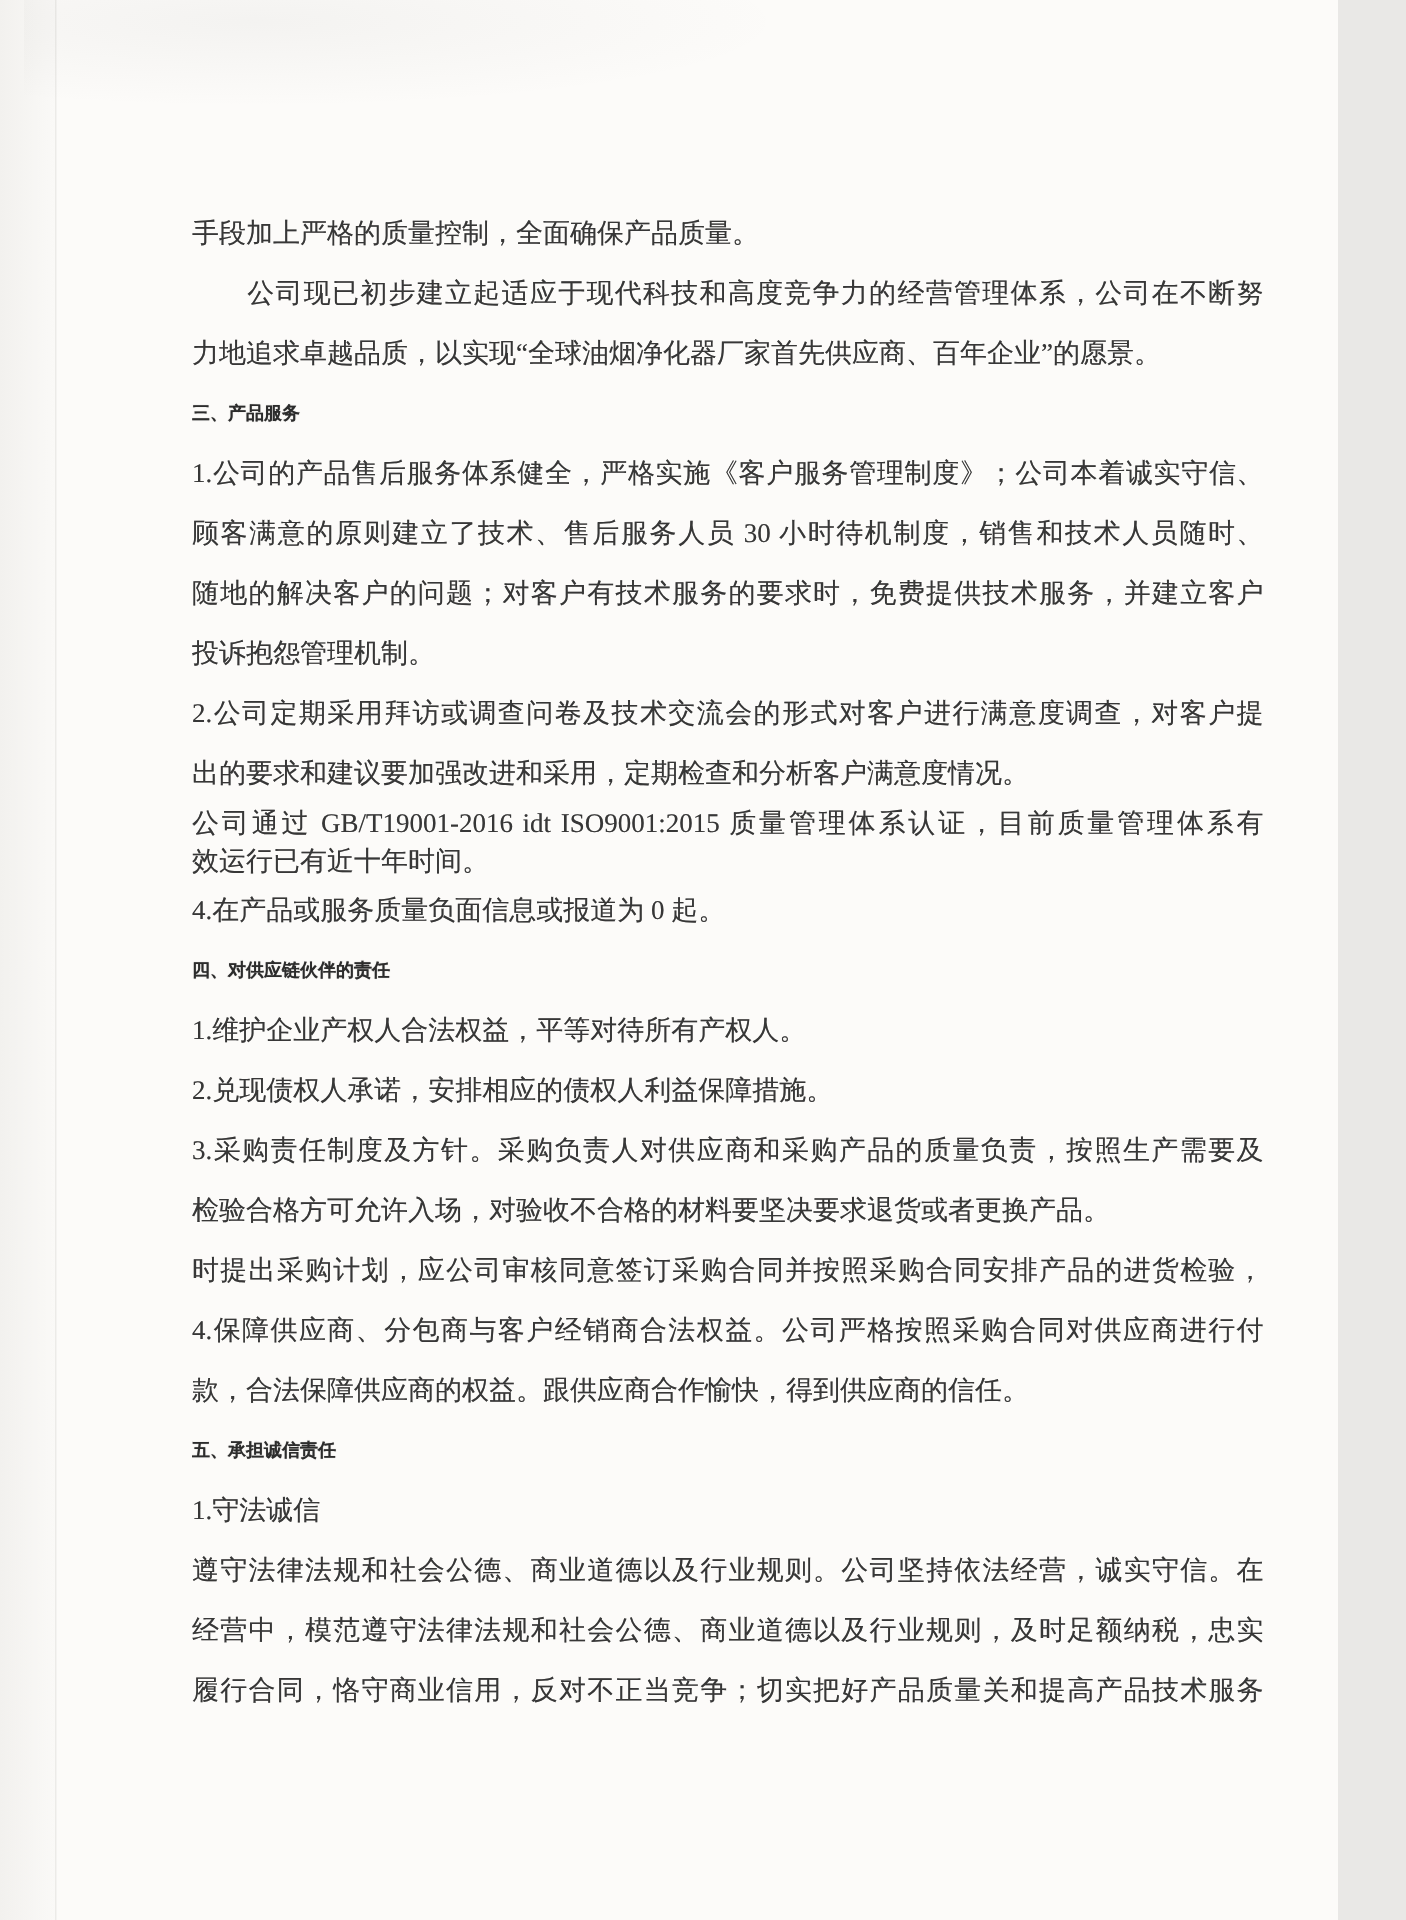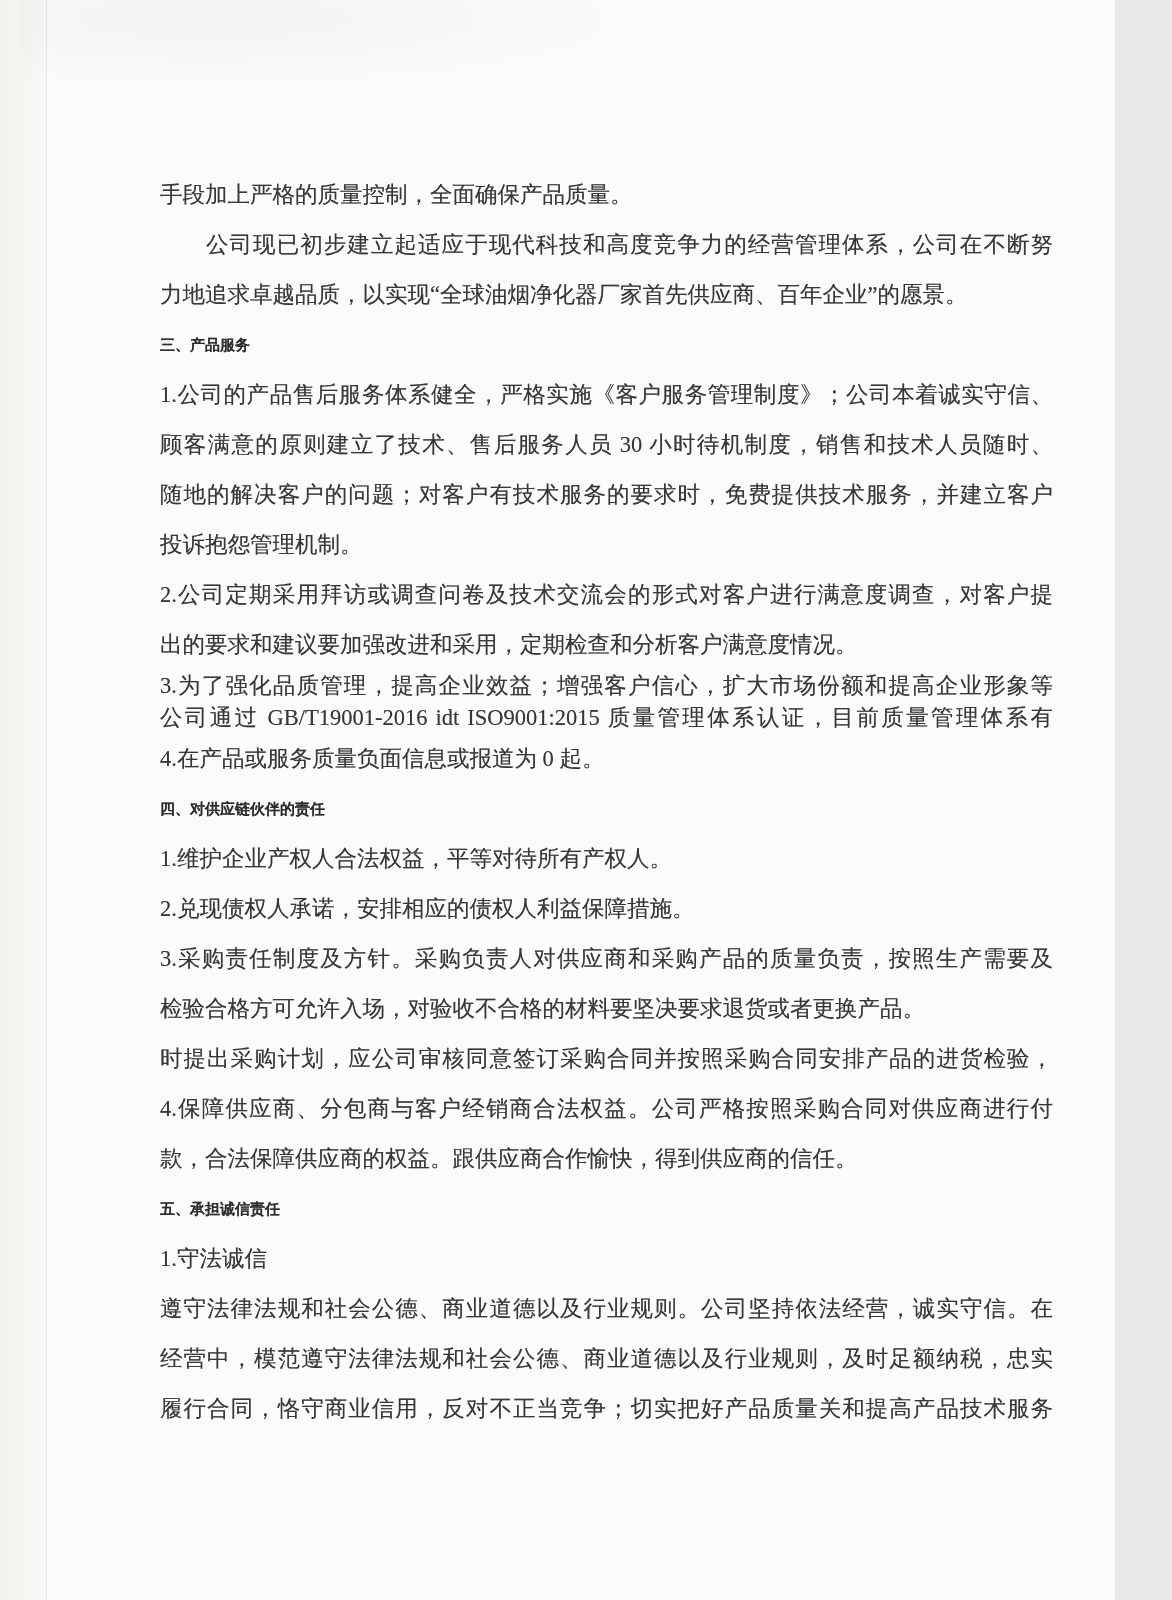--- a/index.html
+++ b/index.html
@@ -84,22 +84,22 @@
     <div class="line ind j">公司现已初步建立起适应于现代科技和高度竞争力的经营管理体系，公司在不断努</div>
     <div class="line">力地追求卓越品质，以实现“全球油烟净化器厂家首先供应商、百年企业”的愿景。</div>
 
     <div class="line heading">三、产品服务</div>
     <div class="line j">1.公司的产品售后服务体系健全，严格实施《客户服务管理制度》；公司本着诚实守信、</div>
     <div class="line j">顾客满意的原则建立了技术、售后服务人员 30 小时待机制度，销售和技术人员随时、</div>
     <div class="line j">随地的解决客户的问题；对客户有技术服务的要求时，免费提供技术服务，并建立客户</div>
     <div class="line">投诉抱怨管理机制。</div>
     <div class="line j">2.公司定期采用拜访或调查问卷及技术交流会的形式对客户进行满意度调查，对客户提</div>
     <div class="line">出的要求和建议要加强改进和采用，定期检查和分析客户满意度情况。</div>
-    <div class="line t j">3.为了强化品质管理，提高企业效益；增强客户信心，扩大市场份额和提高企业形象等</div>
     <div class="line t j">公司通过 GB/T19001-2016 idt ISO9001:2015 质量管理体系认证，目前质量管理体系有</div>
+    <div class="line t">效运行已有近十年时间。</div>
     <div class="line">4.在产品或服务质量负面信息或报道为 0 起。</div>
 
     <div class="line heading">四、对供应链伙伴的责任</div>
     <div class="line">1.维护企业产权人合法权益，平等对待所有产权人。</div>
     <div class="line">2.兑现债权人承诺，安排相应的债权人利益保障措施。</div>
     <div class="line j">3.采购责任制度及方针。采购负责人对供应商和采购产品的质量负责，按照生产需要及</div>
     <div class="line">检验合格方可允许入场，对验收不合格的材料要坚决要求退货或者更换产品。</div>
     <div class="line j">时提出采购计划，应公司审核同意签订采购合同并按照采购合同安排产品的进货检验，</div>
     <div class="line j">4.保障供应商、分包商与客户经销商合法权益。公司严格按照采购合同对供应商进行付</div>
     <div class="line">款，合法保障供应商的权益。跟供应商合作愉快，得到供应商的信任。</div>

